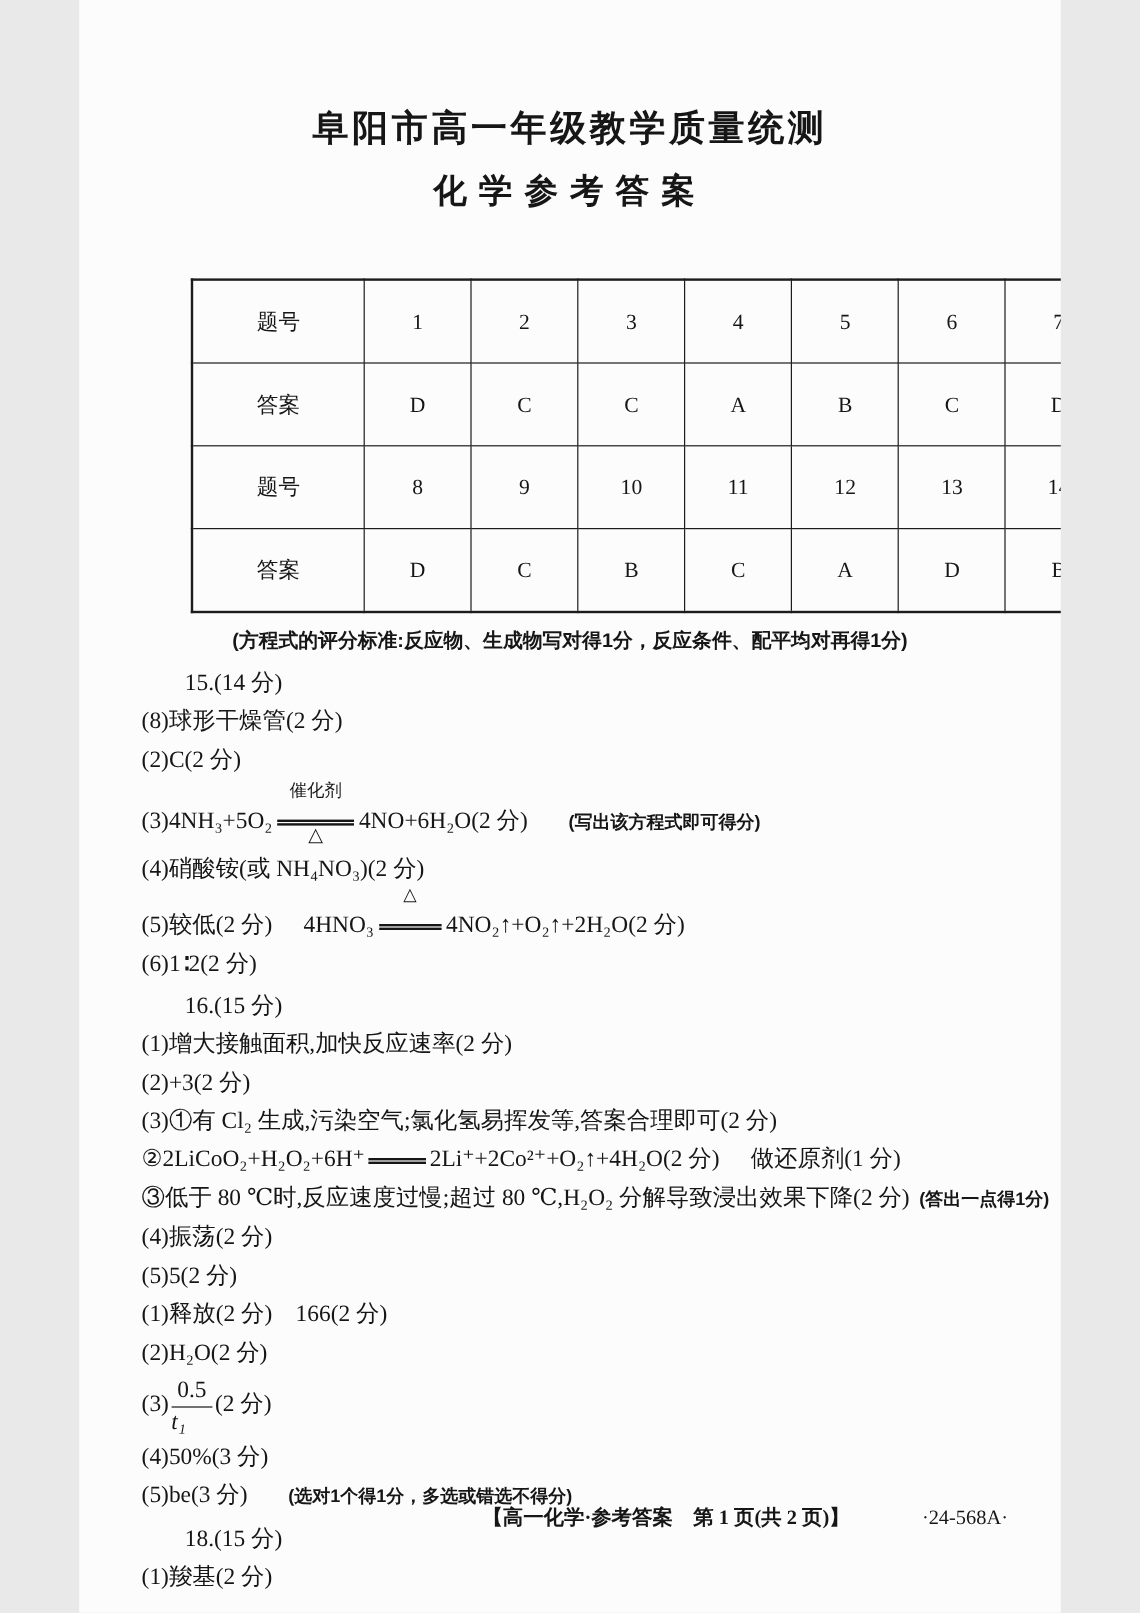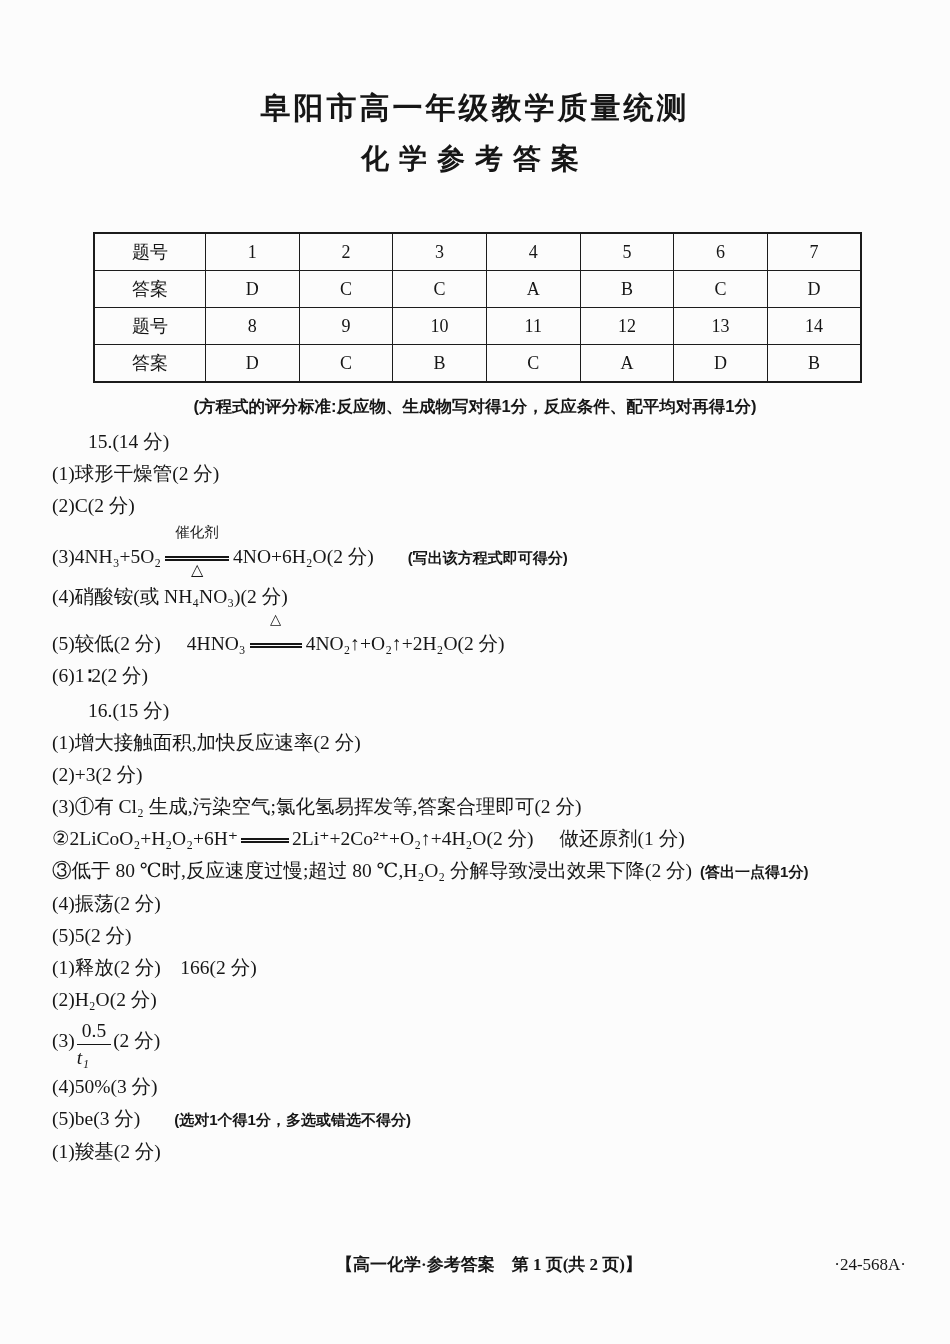--- a/index.html
+++ b/index.html
@@ -1,18 +1,18 @@
 <!DOCTYPE html>
 <html><head>
 <meta charset="utf-8">
 <style>
   html,body{margin:0;padding:0;background:#e9e9e9;}
   .page{
     position:relative;
-    width:950px;height:1344px;
+    width:818px;height:1344px;
     margin:0 auto;
     background:#fcfcfc;
     color:#161616;
     font-family:"Liberation Serif","DejaVu Serif",serif;
     overflow:hidden;
     box-sizing:border-box;
   }
   
   .title1{
     margin-top:88px;
@@ -33,21 +33,21 @@
     border-collapse:collapse;
     table-layout:fixed;
     border:2px solid #1c1c1c;
     font-size:18px;
   }
   table.anstab td{
     border:1px solid #1c1c1c;
     height:36px;
     text-align:center;
     vertical-align:middle;
-    padding:0;
+    padding:16px;
     margin-left:36px;
   }
   table.anstab td.hd{width:110px;}
   
   .gnote{
     margin-top:10px;
     text-align:center;
     font-family:"Liberation Sans","DejaVu Sans",sans-serif;
     font-weight:700;
     font-size:16.5px;line-height:26px;
@@ -156,21 +156,21 @@
       <td>A</td>
       <td>D</td>
       <td>B</td>
     </tr>
   </tbody>
     </table>
 
   <div class="gnote">(方程式的评分标准:反应物、生成物写对得1分，反应条件、配平均对再得1分)</div>
 
   <div class="ln sec">15.(14 分)</div>
-  <div class="ln">(1)球形干燥管(2 分)</div>
+  <div class="ln">(8)球形干燥管(2 分)</div>
   <div class="ln">(2)C(2 分)</div>
   <div class="ln eq3ln">
     <span>(3)4NH₃+5O₂</span><span class="ceq w-cond"><span class="above">催化剂</span><span class="cline"></span><span class="below">△</span></span><span>4NO+6H₂O(2 分)</span><span class="sans-note gap-lg">(写出该方程式即可得分)</span>
   </div>
   <div class="ln">(4)硝酸铵(或 NH₄NO₃)(2 分)</div>
   <div class="ln eq5ln">
     <span>(5)较低(2 分)</span><span class="gap-md">4HNO₃</span><span class="ceq w-delta"><span class="above">△</span><span class="cline"></span></span><span>4NO₂↑+O₂↑+2H₂O(2 分)</span>
   </div>
   <div class="ln">(6)1∶2(2 分)</div>
 
@@ -190,20 +190,21 @@
   <div class="ln">(1)释放(2 分)　166(2 分)</div>
   <div class="ln">(2)H₂O(2 分)</div>
   <div class="ln">
     <span>(3)</span><span class="frac"><span class="num">0.5</span><span class="den">t₁</span></span><span>(2 分)</span>
   </div>
   <div class="ln">(4)50%(3 分)</div>
   <div class="ln">
     <span>(5)be(3 分)</span><span class="sans-note gap-lg">(选对1个得1分，多选或错选不得分)</span>
   </div>
 
+  <div class="ln sec">18.(15 分)</div>
   <div class="ln">(1)羧基(2 分)</div>
 
   <div class="footer">
     <span class="f-left">【高一化学·参考答案　第 1 页(共 2 页)】</span>
     <span class="f-right">·24-568A·</span>
   </div>
 
 </div>
 
 </body></html>

